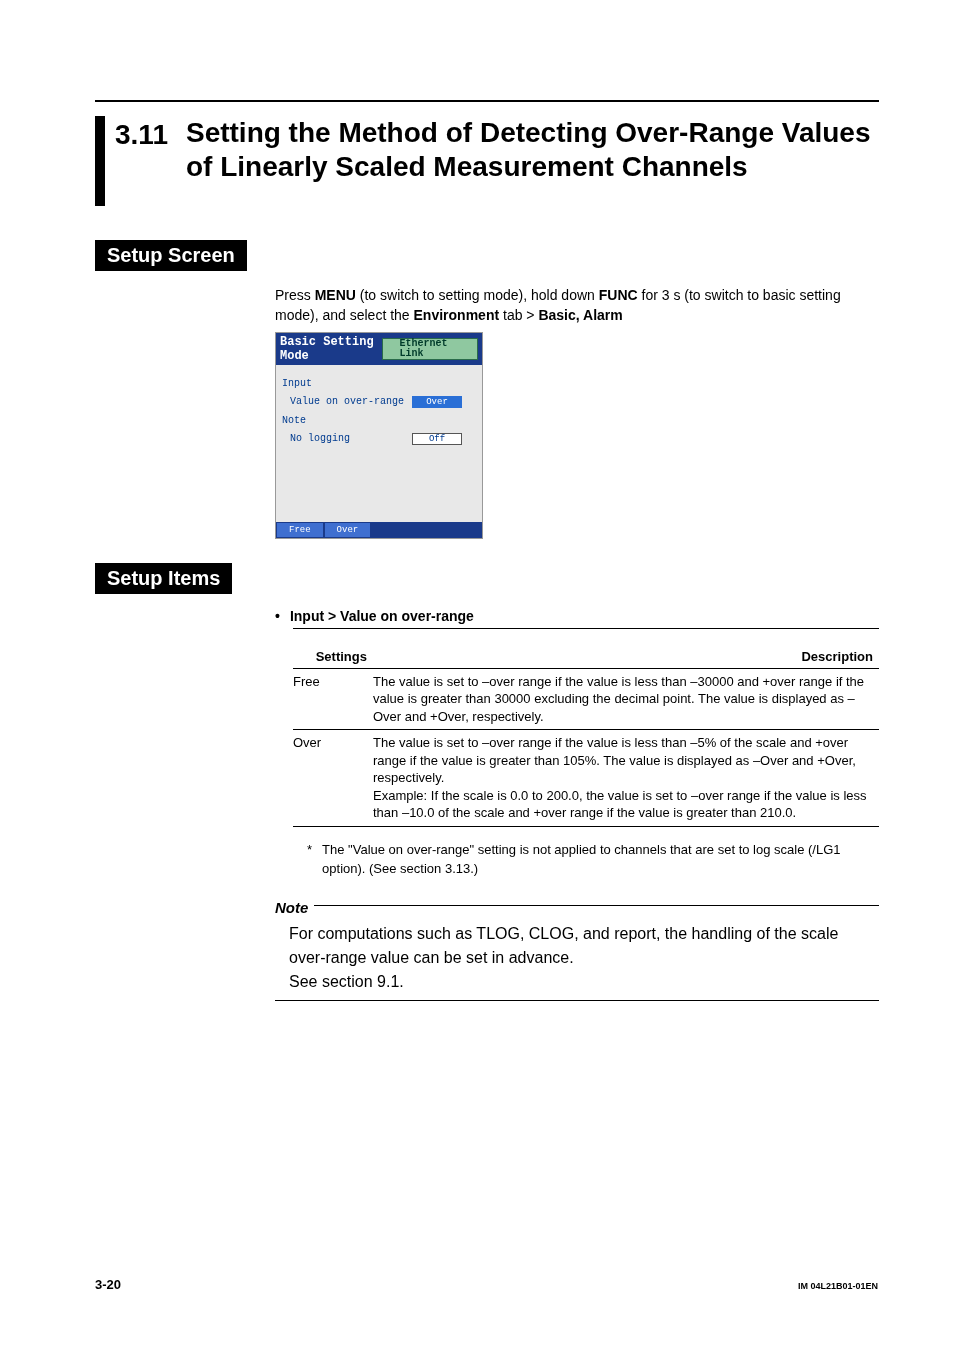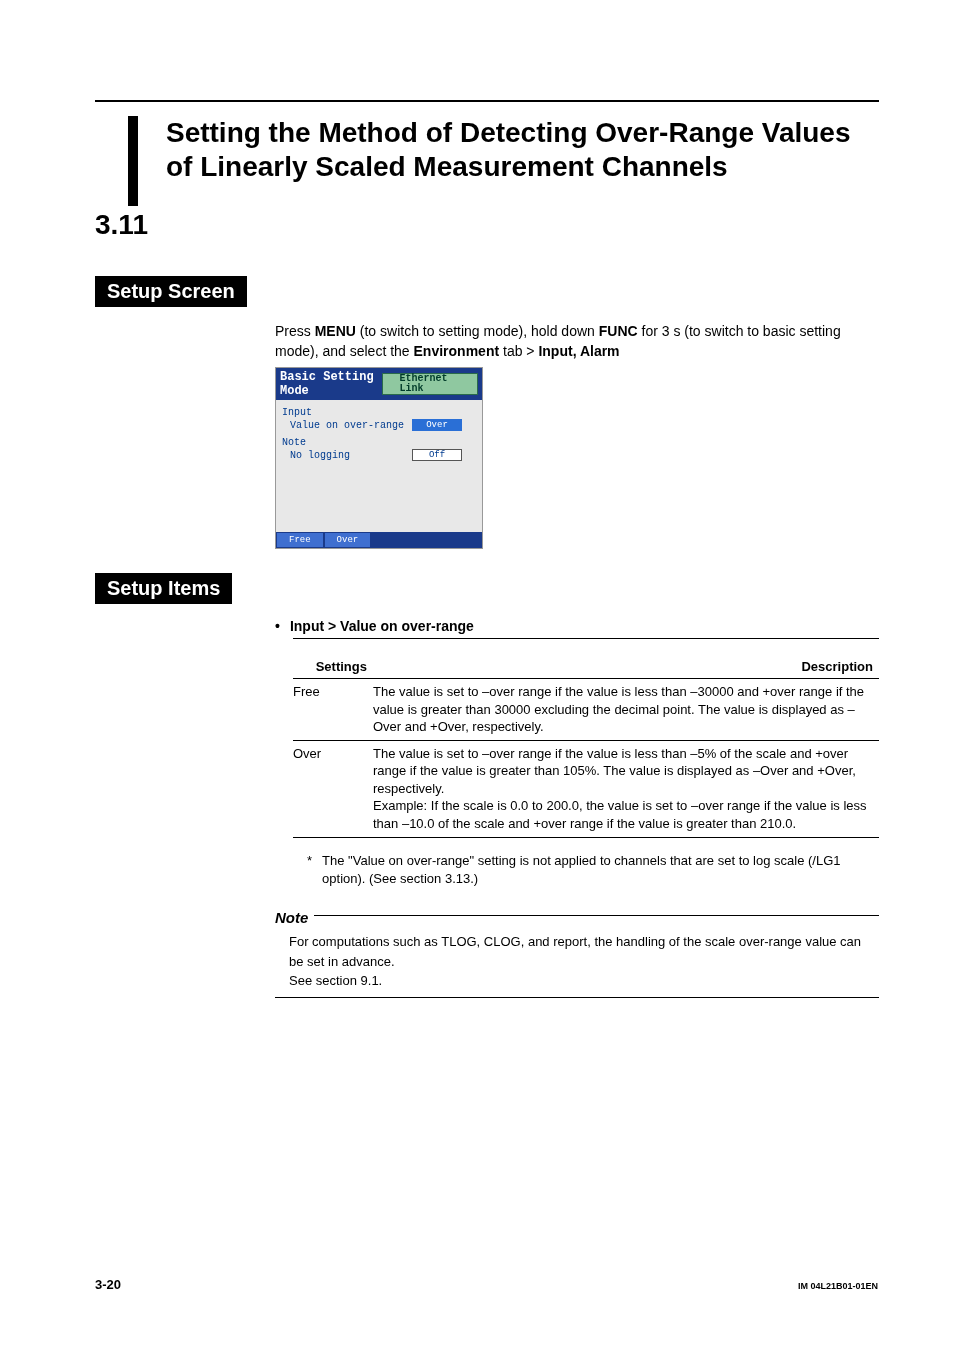--- a/index.html
+++ b/index.html
@@ -20,22 +20,21 @@
     margin-bottom: 14px;
   }
   .heading-row {
     display: flex;
     align-items: flex-start;
     gap: 18px;
     margin-bottom: 34px;
   }
   .section-num-block {
     display: flex;
-    align-items: flex-end;
-    flex-direction: column;
+    align-items: flex-start;
   }
   .black-bar {
     width: 10px;
     height: 90px;
     background: #000;
     margin-right: 10px;
   }
   .section-num {
     font-size: 28px;
     font-weight: bold;
@@ -93,21 +92,21 @@
     line-height: 1;
     border: 1px solid #2a6b4a;
   }
   .ss-body {
     padding: 6px 6px 70px 6px;
     background: #e8e8e8;
   }
   .ss-row {
     display: flex;
     align-items: center;
-    margin: 1px 0;
+    margin: 7px 0;
     font-family: Liberation Mono, monospace;
   }
   .ss-label {
     color: #003b8f;
     flex: 0 0 130px;
   }
   .ss-label-head {
     color: #003b8f;
     font-weight: normal;
   }
@@ -199,21 +198,21 @@
     font-size: 15px;
     margin-right: 6px;
   }
   .note-line {
     flex: 1;
     border-bottom: 1px solid #000;
     height: 0;
     margin-bottom: 4px;
   }
   .note-body {
-    font-size: 13px;
+    font-size: 16px;
     line-height: 1.5;
     padding-left: 14px;
     padding-bottom: 6px;
     border-bottom: 1.5px solid #000;
   }
   .footer {
     position: absolute;
     bottom: 58px;
     left: 95px;
     right: 76px;
@@ -241,21 +240,21 @@
       <div class="black-bar"></div>
       <div class="section-num">3.11</div>
     </div>
     <div class="section-title">Setting the Method of Detecting Over-Range Values of Linearly Scaled Measurement Channels</div>
   </div>
 
   <div class="label-tag">Setup Screen</div>
 
   <div class="setup-block">
     <p class="para">
-      <span>Press </span><b>MENU</b><span> (to switch to setting mode), hold down </span><b>FUNC</b><span> for 3 s (to switch to basic setting mode), and select the </span><b>Environment</b><span> tab &gt; </span><b>Input, Alarm</b>
+      <span>Press </span><b>MENU</b><span> (to switch to setting mode), hold down </span><b>FUNC</b><span> for 3 s (to switch to basic setting mode), and select the </span><b>Environment</b><span> tab &gt; </span><b>Basic, Alarm</b>
     </p>
 
     <div class="screenshot">
       <div class="ss-title">
         <span>Basic Setting Mode</span>
         <span class="ss-eth">Ethernet Link</span>
       </div>
       <div class="ss-body">
         <div class="ss-row">
             <span class="ss-label-head">Input</span>

